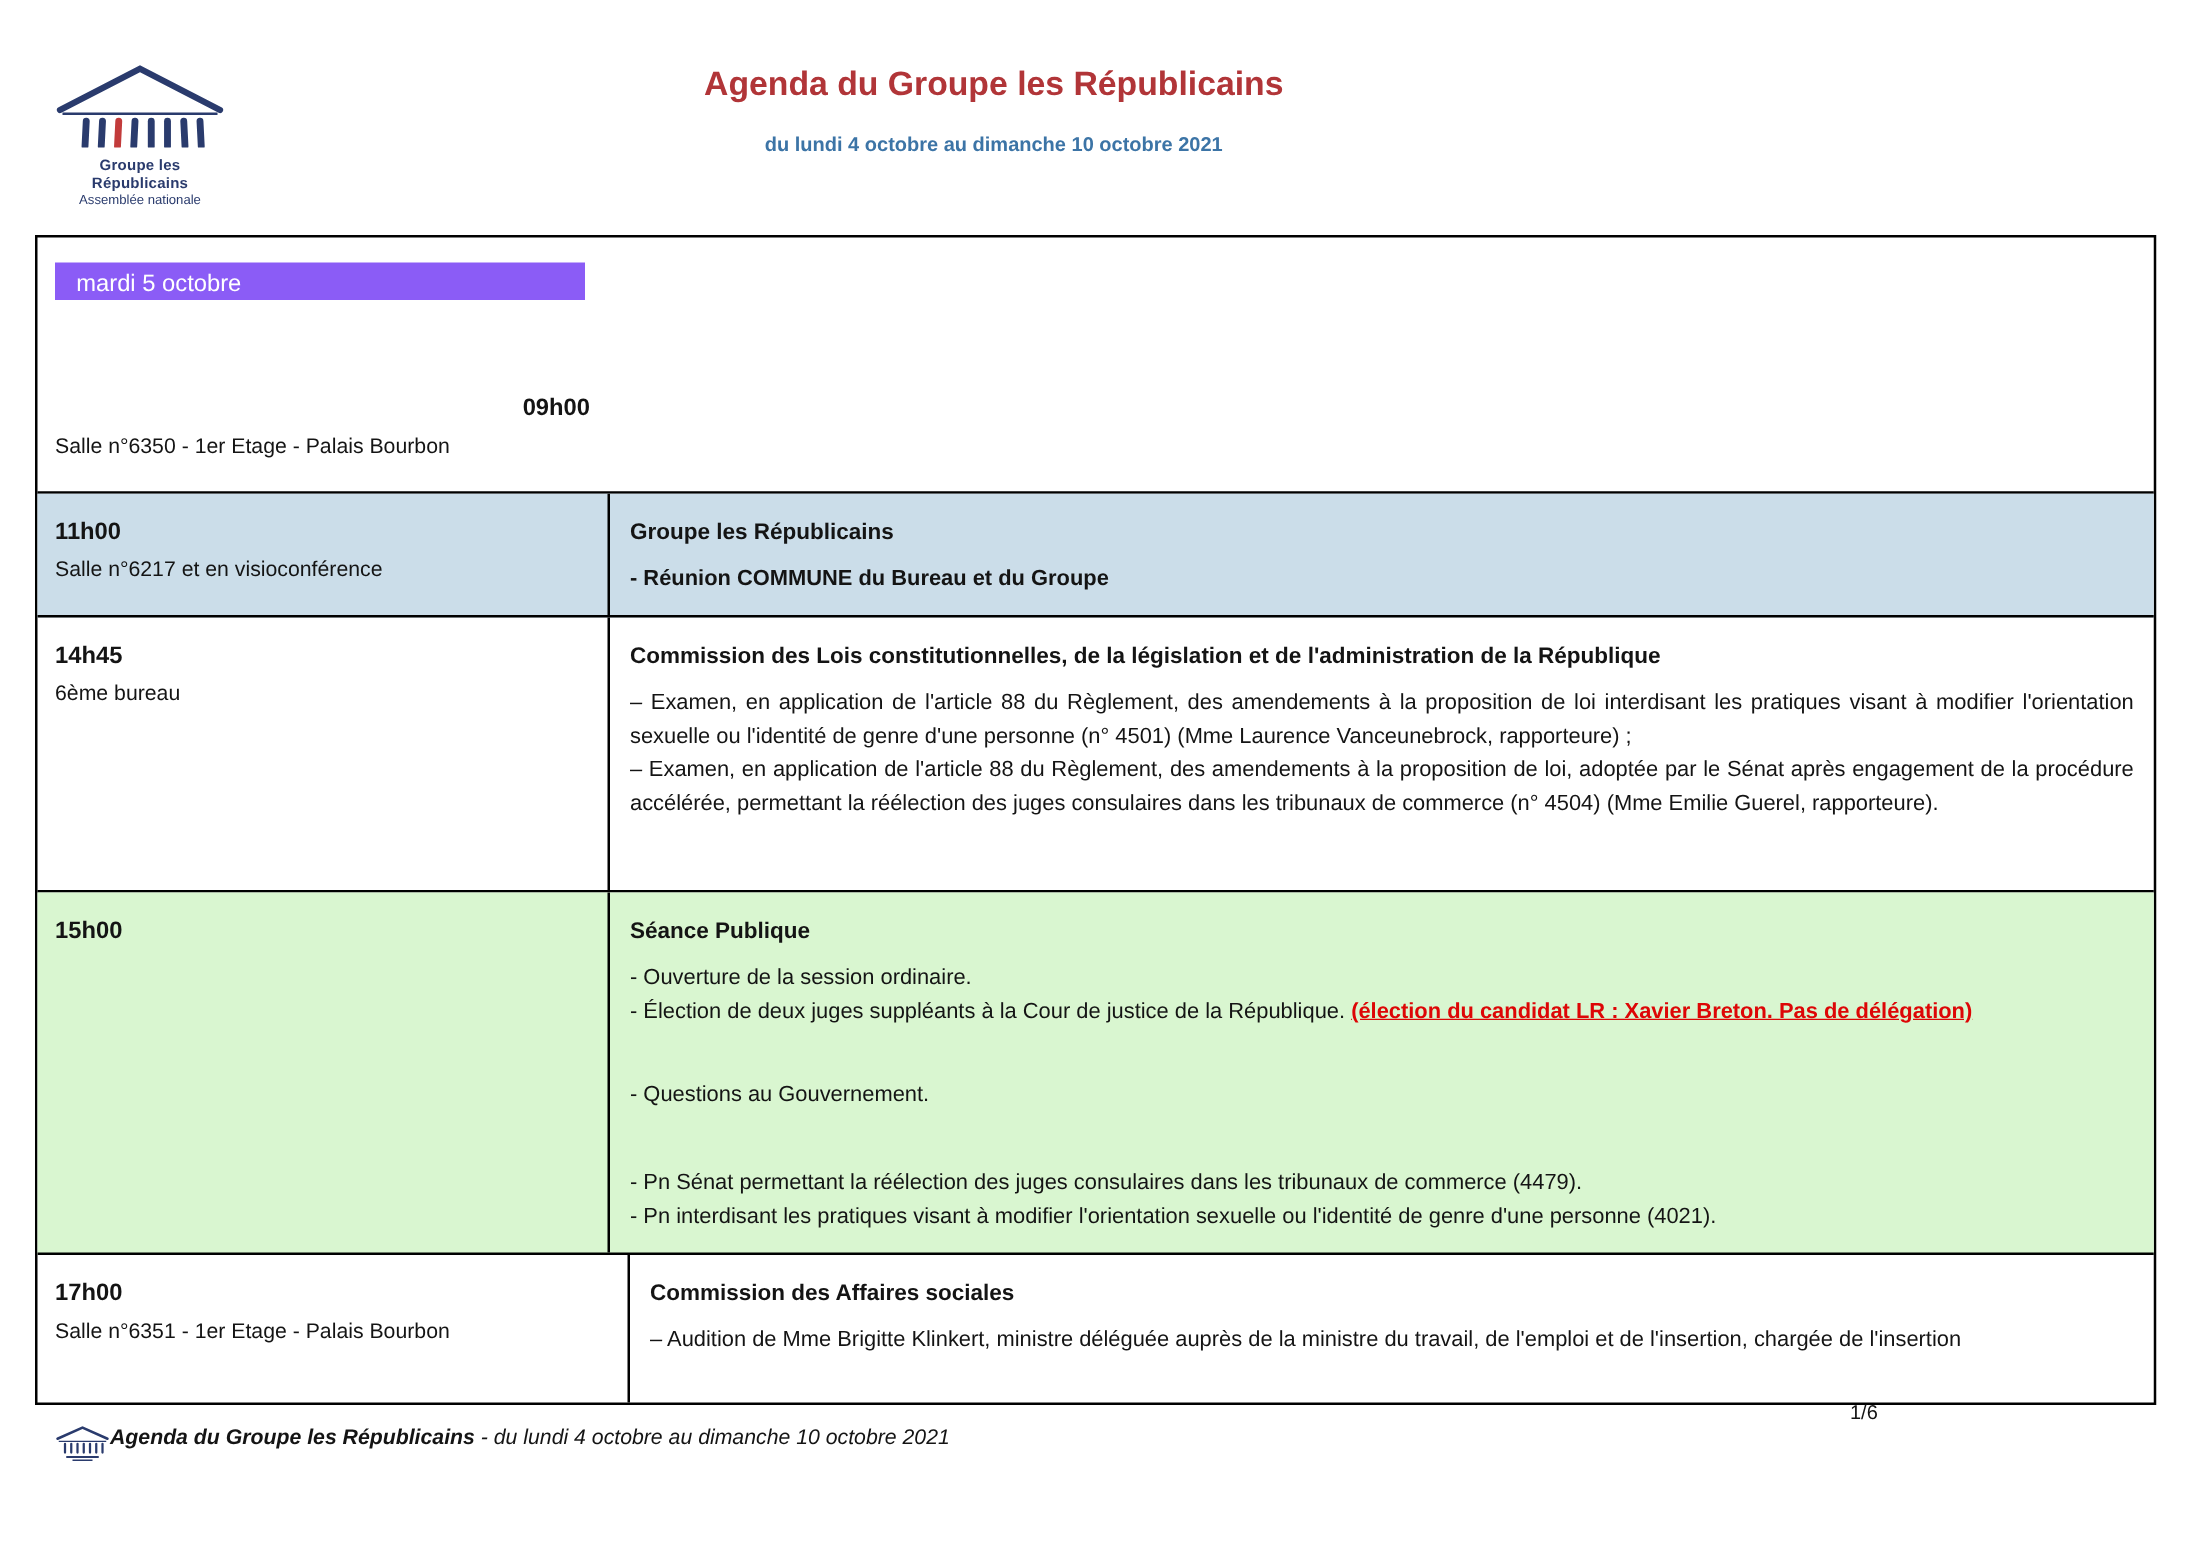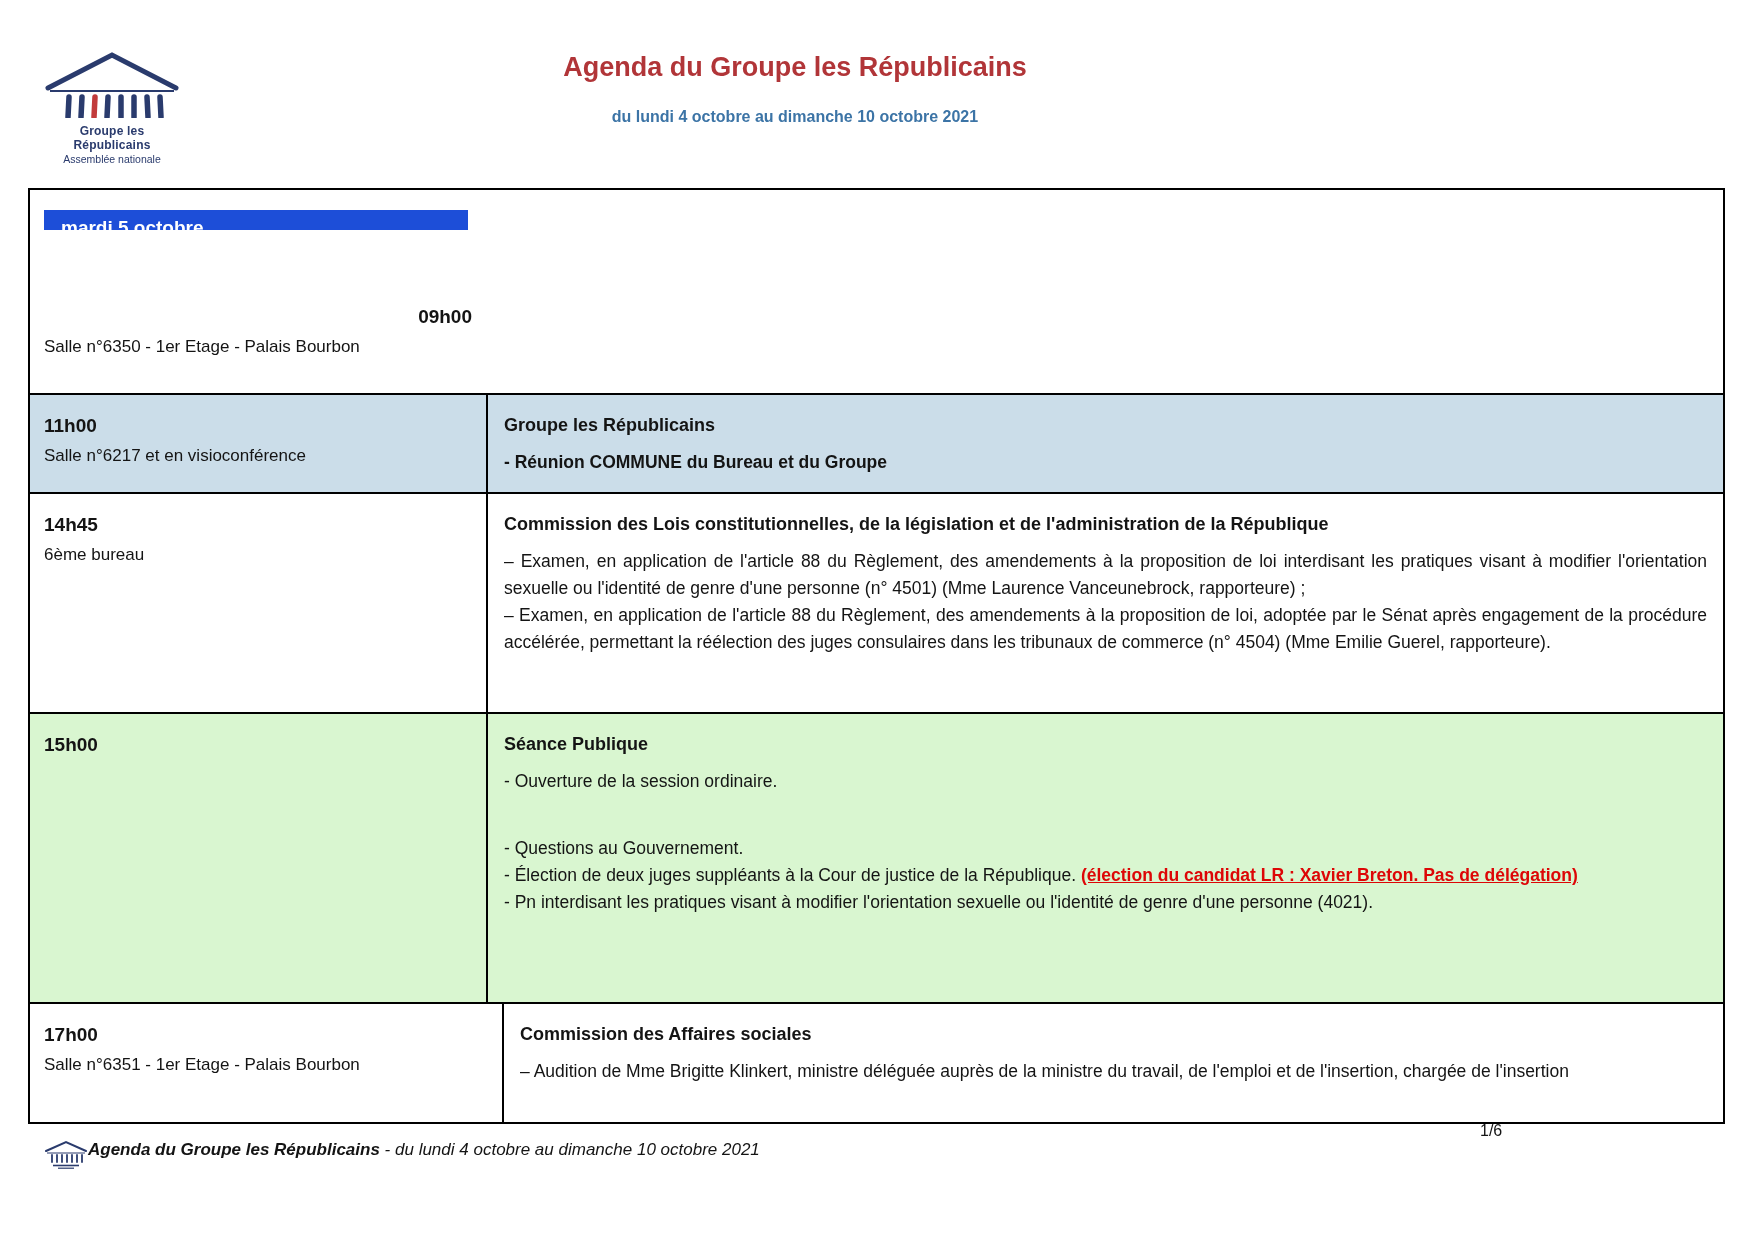--- a/index.html
+++ b/index.html
@@ -25,22 +25,22 @@
   .cell-left  { padding:0 14px 16px 14px; }
   .cell-right { padding:0 16px 16px 16px; border-left:2px solid #000; }
 
   .row-first { min-height:205px; }
   .row-blue  { min-height:99px;  background:#cbdde9; }
   .row-lois  { min-height:220px; }
   .row-green { min-height:290px; background:#d9f6d0; }
   .row-last  { min-height:118px;gap:16px; }
 
   .day-bar {
-    height:20px; line-height:35px; background:#1d4ed8; color:#ffffff;
-    font-size:19px; font-weight:bold; padding-left:17px;
+    height:30px; line-height:35px; background:#8b5cf6; color:#ffffff;
+    font-size:19px; font-weight:normal; padding-left:17px;
     margin:20px 4px 0 0;
   }
   .day-bar.empty { margin:20px 0 0 -3px; }
 
   .time { font-size:19px; font-weight:bold; margin-top:20px; }
   .loc  { font-size:17px; margin-top:9px; }
   .row-first .time { margin-top:76px;text-align:right; }
 
   .item-title { font-size:18px; font-weight:bold; margin-top:20px; }
   .row-first .item-title { margin-top:48px; }
@@ -117,22 +117,23 @@
     </div>
   </div>
 
   <div class="row row-green">
     <div class="cell-left">
       <div class="time">15h00</div>
     </div>
     <div class="cell-right">
       <div class="item-title">Séance Publique</div>
       <p class="body">- Ouverture de la session ordinaire.</p>
+      <p class="body cont"><span>- Élection de deux juges suppléants à la Cour de justice de la République. </span><span class="red">(élection du candidat LR : Xavier Breton. Pas de délégation)</span></p>
       <p class="body gap">- Questions au Gouvernement.</p>
-      <p class="body cont"><span>- Élection de deux juges suppléants à la Cour de justice de la République. </span><span class="red">(élection du candidat LR : Xavier Breton. Pas de délégation)</span></p>
+      <p class="body gap" style="margin-top:43px;">- Pn Sénat permettant la réélection des juges consulaires dans les tribunaux de commerce (4479).</p>
       <p class="body cont">- Pn interdisant les pratiques visant à modifier l'orientation sexuelle ou l'identité de genre d'une personne (4021).</p>
     </div>
   </div>
 
   <div class="row row-last">
     <div class="cell-left">
       <div class="time">17h00</div>
       <div class="loc">Salle n°6351 - 1er Etage - Palais Bourbon</div>
     </div>
     <div class="cell-right">

